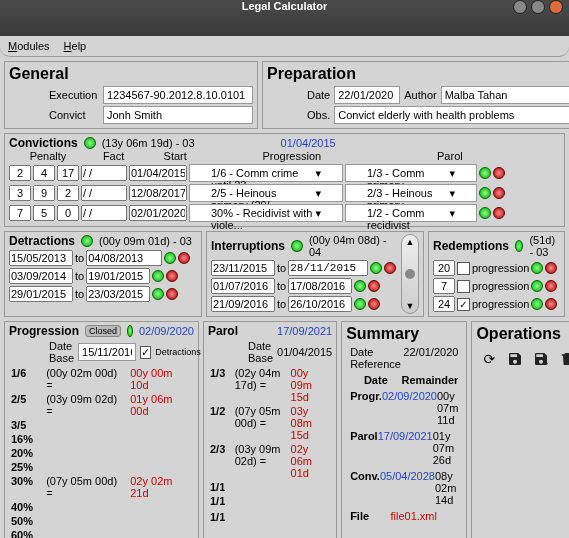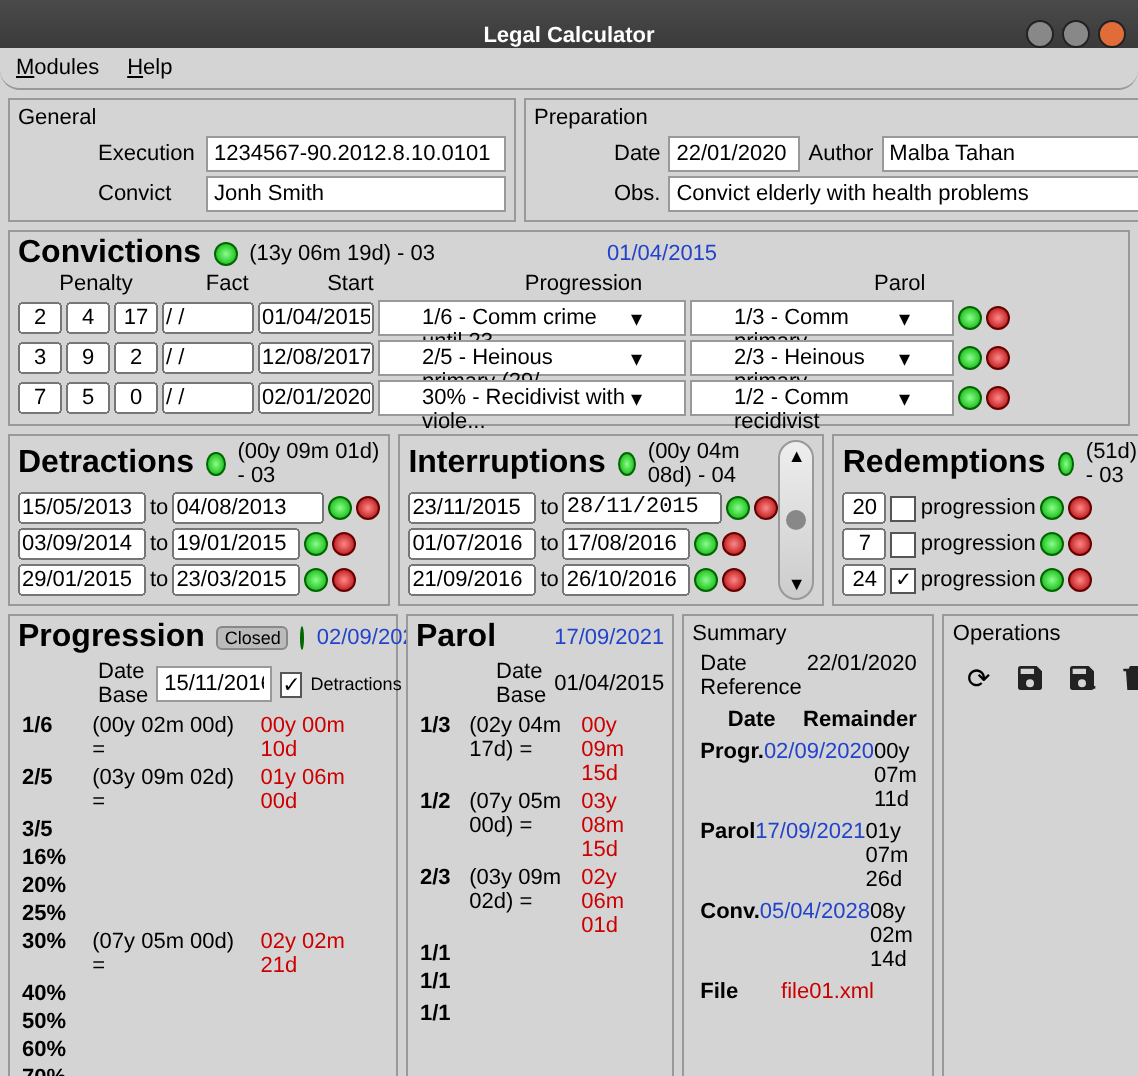--- a/index.html
+++ b/index.html
@@ -1,39 +1,39 @@
 <!DOCTYPE html>
 <html><head>
 <meta charset="utf-8">
 <style>
 * { box-sizing: border-box; margin: 0; padding: 0; font-family: Arial, sans-serif; font-size: 11px; }
 body { background: #3a3a3a; }
 .window { width: 569px; height: 538px; background: #d4d4d4; }
-.titlebar { background: linear-gradient(#4a4a4a,#3a3a3a); height: 24px; display: flex; align-items: flex-end; justify-content: center; position: relative; color: #fff; font-weight: bold; }
+.titlebar { background: linear-gradient(#4a4a4a,#3a3a3a); height: 36px; display: flex; align-items: flex-start; justify-content: center; position: relative; color: #fff; font-weight: bold; }
 .titlebar .btns { position: absolute; right: 6px; display: flex; gap: 4px; }
 .wbtn { width: 14px; height: 14px; border-radius: 50%; border: 1px solid #222; }
 .wmin { background: #888; } .wmax { background: #888; } .wclose { background: #e06c3a; }
 .menubar { background: #d4d4d4; border-bottom: 1px solid #999; padding: 4px 8px; display: flex; gap: 14px; font-size: 12px; border-radius: 10px; }
 .menubar span { cursor: pointer; }
 .menubar .ul { text-decoration: underline; }
 .content { padding: 4px; }
 .row { display: flex; gap: 4px; }
 .panel { border: 1px solid #999; background: #d4d4d4; padding: 2px 4px; }
-.phead { font-weight: normal; font-size: 11px; padding: 1px 0; }
+.phead { font-weight: bold; font-size: 16px; padding: 1px 0; }
 .field { display: flex; align-items: center; gap: 4px; margin: 2px 0; padding-left: 40px; }
 .label { font-size: 11px; }
 input[type=text] { background: #fff; border: 1px solid #999; padding: 2px 3px; font-size: 11px; height: 18px; }
 .small { width: 22px; text-align: center; }
 .med { width: 58px; }
 .dropdown { background: #fff; border: 1px solid #999; padding: 2px 21px; font-size: 10px; height: 18px; display: flex; align-items: flex-start; justify-content: space-between; }
 .dot { width: 12px; height: 12px; border-radius: 50%; display: inline-block; border: 1px solid #060; }
 .green { background: radial-gradient(#8f8,#0a0); }
 .red { background: radial-gradient(#f88,#a00); border-color: #600; }
 .convhead { display: flex; align-items: center; gap: 6px; font-size: 10px; }
-.convhead b { font-size: 16px; }
+.convhead b { font-size: 12px; }
 .cols { display: flex; font-size: 10px; justify-content: space-between; padding: 0 4px; }
 .crow { display: flex; gap: 2px; align-items: center; margin: 2px 0; }
 .blue { color: #2244cc; }
 .redt { color: #cc0000; }
 .bold { font-weight: bold; }
 .check { width: 13px; height: 13px; background: #fff; border: 1px solid #555; display: inline-flex; align-items: center; justify-content: center; font-size: 10px; }
 .progrow { display: flex; gap: 6px; font-size: 10px; padding: 1px 2px; }
 .sumrow { display: flex; justify-content: space-between; font-size: 10px; padding: 2px 4px; }
 .opicon { width: 18px; height: 18px; display: inline-flex; align-items: center; justify-content: center; font-size: 14px; }
 .badge { background: #bbb; border: 1px solid #888; border-radius: 3px; padding: 0 3px; font-size: 9px; }

